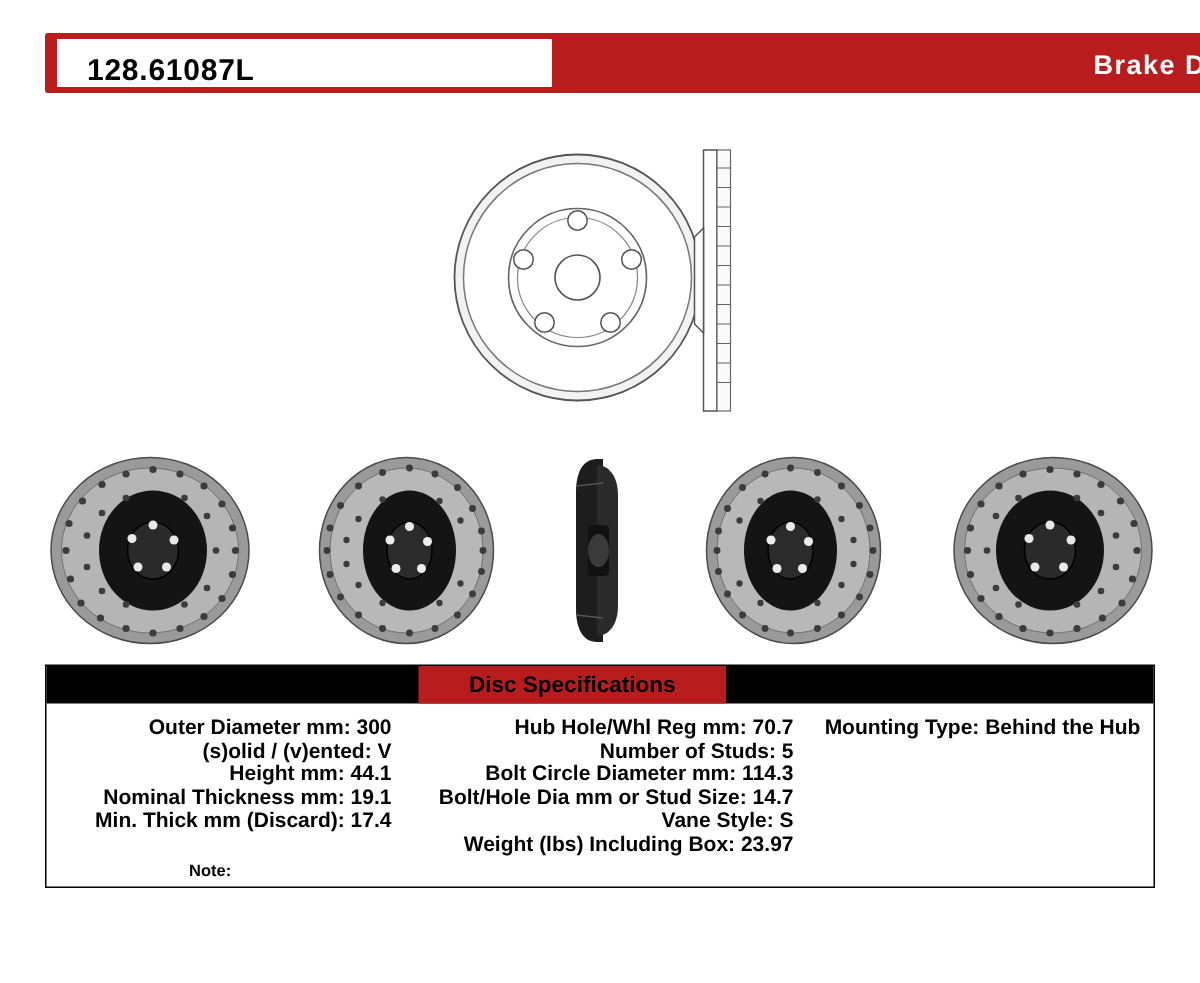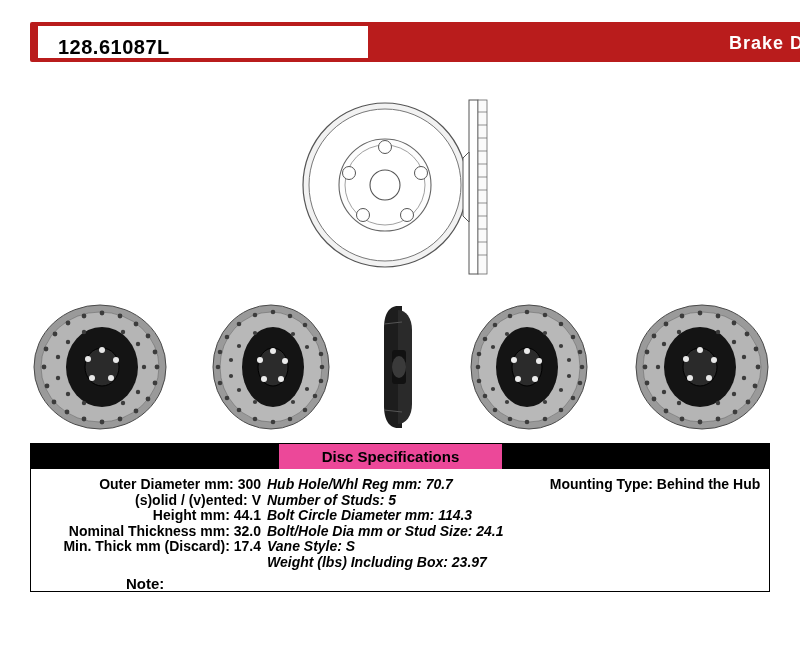--- a/index.html
+++ b/index.html
@@ -78,23 +78,23 @@
   }
   .spec-title-bar {
     height: 25px;
     background: #000000;
     position: relative;
   }
   .spec-title-inner {
     position: absolute;
     left: 248px;
     top: 0px;
-    width: 223px;
+    width: 205px;
     height: 25px;
-    background: #ec4899;
+    background: #b91c1c;
     text-align: center;
     font-size: 15px;
     font-weight: bold;
     line-height: 25px;
   }
   .spec-body {
     display: flex;
     padding: 8px 0 4px 0;
     min-height: 110px;
   }
@@ -102,38 +102,38 @@
     box-sizing: border-box;
   }
   .spec-col-left {
     width: 236px;
     padding-right: 6px;
     text-align: right;
   }
   .spec-col-mid {
     width: 268px;
     padding-right: 6px;
-    font-style: italic;
+    text-align: right;
   }
   .spec-col-right {
     width: 234px;
     padding-left: 6px;
     text-align: center;
   }
   .spec-line {
     font-size: 14px;
     font-weight: bold;
     line-height: 15.5px;
     white-space: nowrap;
   }
   .note-line {
     position: absolute;
     left: 95px;
     top: 131px;
-    font-size: 15px;
+    font-size: 11px;
     font-weight: bold;
   }
 </style>
 </head>
 <body>
 
 <div class="header-bar">
   <div class="header-part-plate">
     <div class="header-part-number">128.61087L</div>
   </div>
@@ -387,28 +387,28 @@
 
 <div class="spec-panel">
   <div class="spec-title-bar">
     <div class="spec-title-inner">Disc Specifications</div>
   </div>
   <div class="spec-body">
     <div class="spec-col spec-col-left">
       <div class="spec-line">Outer Diameter mm: 300</div>
       <div class="spec-line">(s)olid / (v)ented: V</div>
       <div class="spec-line">Height mm: 44.1</div>
-      <div class="spec-line">Nominal Thickness mm: 32.0</div>
+      <div class="spec-line">Nominal Thickness mm: 19.1</div>
       <div class="spec-line">Min. Thick mm (Discard): 17.4</div>
     </div>
     <div class="spec-col spec-col-mid">
       <div class="spec-line">Hub Hole/Whl Reg mm: 70.7</div>
       <div class="spec-line">Number of Studs: 5</div>
       <div class="spec-line">Bolt Circle Diameter mm: 114.3</div>
-      <div class="spec-line">Bolt/Hole Dia mm or Stud Size: 24.1</div>
+      <div class="spec-line">Bolt/Hole Dia mm or Stud Size: 14.7</div>
       <div class="spec-line">Vane Style: S</div>
       <div class="spec-line">Weight (lbs) Including Box: 23.97</div>
     </div>
     <div class="spec-col spec-col-right">
       <div class="spec-line">Mounting Type: Behind the Hub</div>
     </div>
   </div>
   <div class="note-line">Note:</div>
 </div>
 

